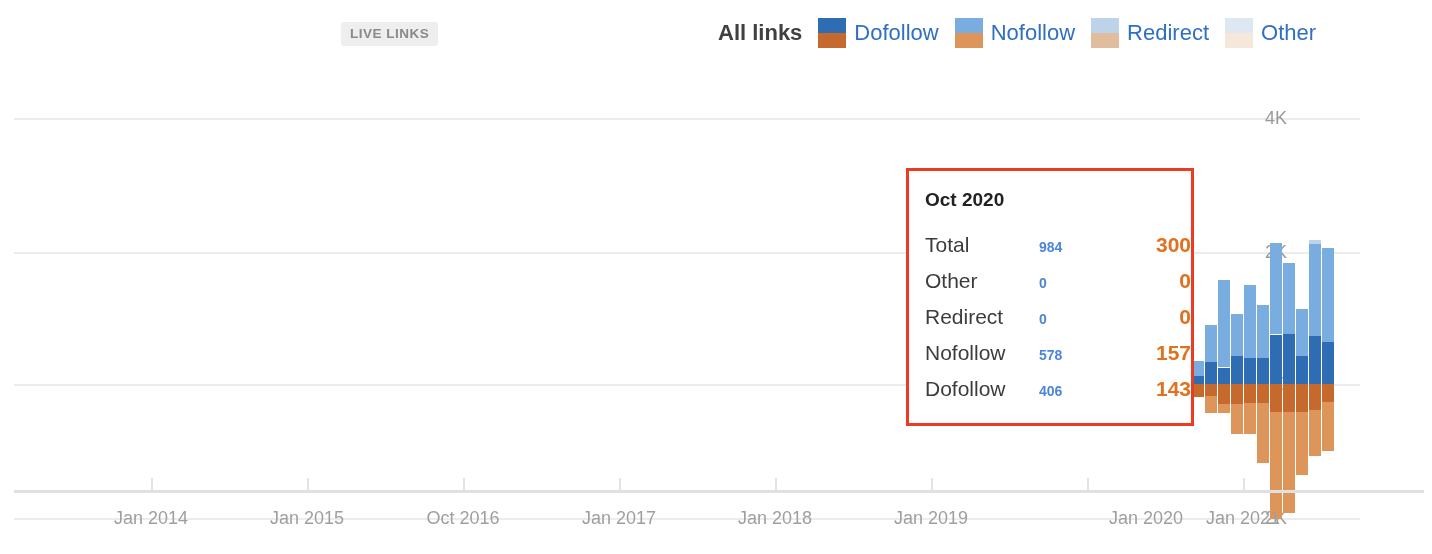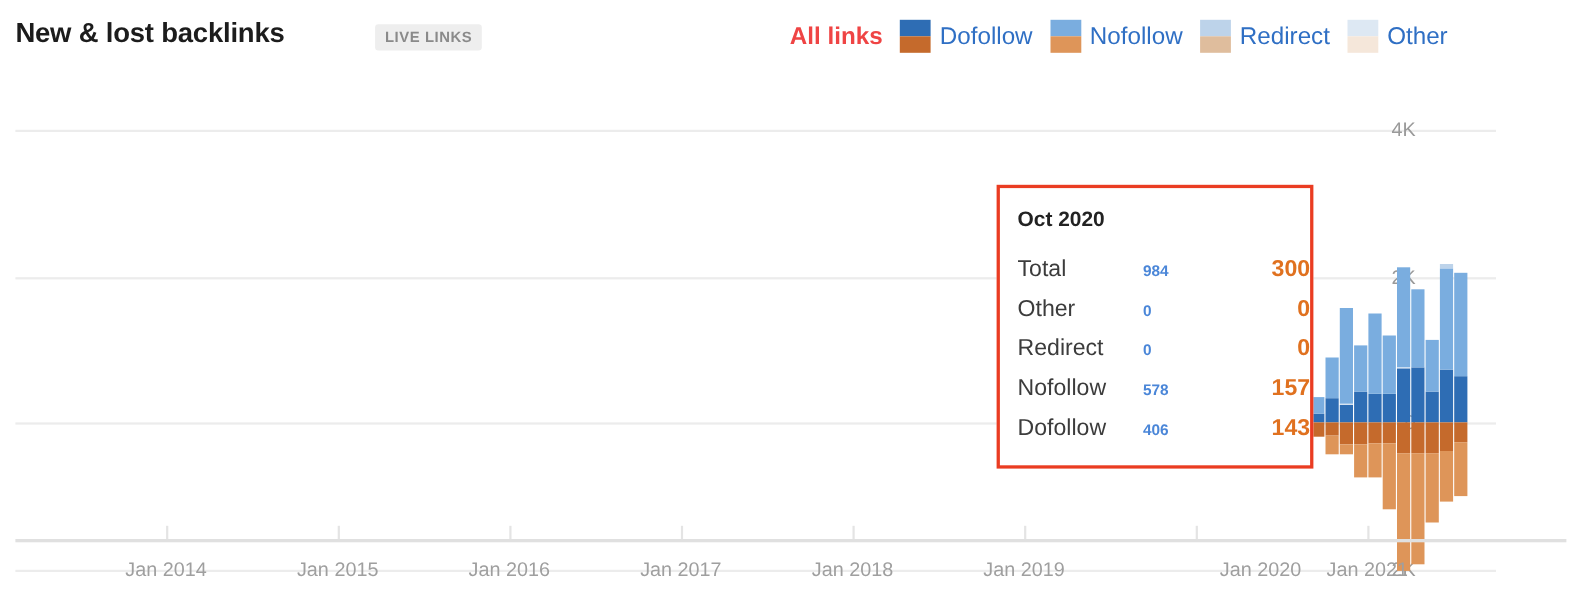--- a/index.html
+++ b/index.html
@@ -53,21 +53,21 @@
     top: 17px;
     left: 718px;
     height: 32px;
     display: flex;
     align-items: center;
     white-space: nowrap;
   }
   #legend-all-links {
     font-size: 22px;
     font-weight: bold;
-    color: #ef4444;
+    color: #404040;
     margin-right: 16px;
   }
   .legend-item {
     display: flex;
     align-items: center;
     margin-right: 16px;
     cursor: pointer;
   }
   .legend-swatch {
     width: 28px;
@@ -188,21 +188,20 @@
     text-align: right;
     font-size: 21px;
     font-weight: bold;
     color: #e0711f;
   }
 </style>
 </head>
 <body>
 
 <div id="header">
-  <div id="chart-title">New &amp; lost backlinks</div>
   <div id="live-links-badge">LIVE LINKS</div>
 
   <div id="legend">
     <div id="legend-all-links">All links</div>
     <div id="legend-items" style="display: flex; align-items: center;">
         <div class="legend-item">
           <div class="legend-swatch">
             <span style="background: rgb(46, 109, 180);"></span>
             <span style="background: rgb(197, 106, 44);"></span>
           </div>
@@ -321,21 +320,21 @@
       <div class="xtick-mark" style="left: 463px;"></div>
       <div class="xtick-mark" style="left: 619px;"></div>
       <div class="xtick-mark" style="left: 775px;"></div>
       <div class="xtick-mark" style="left: 931px;"></div>
       <div class="xtick-mark" style="left: 1087px;"></div>
       <div class="xtick-mark" style="left: 1243px;"></div>
     </div>
   <div id="xtick-labels">
       <div class="xtick-label" style="left: 151px; text-align: right;">Jan 2014</div>
       <div class="xtick-label" style="left: 307px;">Jan 2015</div>
-      <div class="xtick-label" style="left: 463px;">Jan 2016</div>
+      <div class="xtick-label" style="left: 463px;">Oct 2016</div>
       <div class="xtick-label" style="left: 619px;">Jan 2017</div>
       <div class="xtick-label" style="left: 775px;">Jan 2018</div>
       <div class="xtick-label" style="left: 931px;">Jan 2019</div>
       <div class="xtick-label" style="left: 1146px;">Jan 2020</div>
       <div class="xtick-label" style="left: 1243px;">Jan 2021</div>
     </div>
 </div>
 
 <div id="tooltip">
   <div id="tooltip-date">Oct 2020</div>

